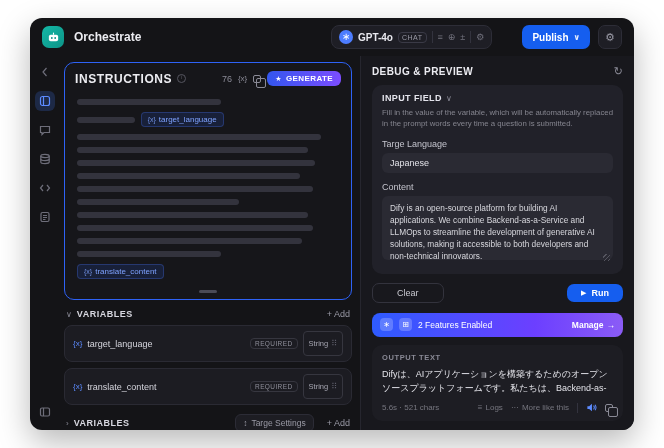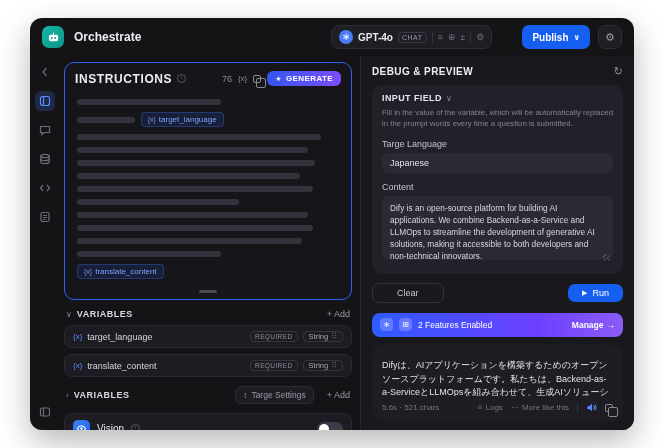--- a/index.html
+++ b/index.html
@@ -73,21 +73,21 @@
   .add-btn { margin-left: auto; font-size: 9px; color: #9a9aa6; cursor: pointer; }
   .rerank-btn { margin-left: auto; display: flex; align-items: center; gap: 4px; font-size: 8.5px; color: #9a9aa6;
     border: 1px solid #2c2c36; background: #1d1d23; border-radius: 6px; padding: 3px 7px; cursor: pointer; }
   .rerank-btn + .add-btn { margin-left: 8px; }
   .var-row { display: flex; align-items: center; gap: 5px; background: #1c1c22; border: 1px solid #2a2a33;
     border-radius: 8px; padding: 5px 8px; margin-top: 6px; }
   .var-row .vx { font-size: 8px; color: #5c8bff; }
   .var-name { font-size: 9px; color: #d5d5dd; }
   .row-right { margin-left: auto; display: flex; align-items: center; gap: 5px; }
   .badge { font-size: 6.5px; letter-spacing: .4px; color: #8f8f9b; border: 1px solid #36363f; border-radius: 4px; padding: 1px 4px; }
-  .type-badge { font-size: 7.5px; color: #a5a5b0; border: 1px solid #36363f; border-radius: 4px; padding: 0 5px;
+  .type-badge { font-size: 7.5px; color: #a5a5b0; border: 1px solid #36363f; border-radius: 4px; padding: 7px 5px;
     display: flex; align-items: center; gap: 3px; }
   .drag { font-size: 8px; color: #5c5c68; }
   .vision-row { display: flex; align-items: center; gap: 7px; background: #1c1c22; border: 1px solid #2a2a33;
     border-radius: 8px; padding: 6px 8px; margin-top: 9px; }
   .vision-icon { width: 17px; height: 17px; border-radius: 5px; background: linear-gradient(135deg,#3b82f6,#2563eb);
     display: flex; align-items: center; justify-content: center; }
   .vision-label { font-size: 10px; color: #e8e8ee; }
   .toggle { margin-left: auto; width: 26px; height: 14px; border-radius: 7px; background: #3c3c48; position: relative; cursor: pointer; }
   .toggle .knob { position: absolute; left: 2px; top: 2px; width: 10px; height: 10px; border-radius: 50%; background: #fff; }
 
@@ -102,21 +102,21 @@
   .field-label { font-size: 9px; color: #c4c4cd; margin-top: 9px; margin-bottom: 4px; }
   .select { background: #2a2a33; border-radius: 6px; padding: 5px 8px; font-size: 9px; color: #e2e2e8; cursor: pointer; }
   .textarea { background: #2a2a33; border: none; border-radius: 6px; padding: 6px 8px; font-size: 8.3px; line-height: 1.45;
     color: #d8d8de; width: 100%; height: 64px; resize: none; font-family: "Liberation Sans", "DejaVu Sans", sans-serif; position: relative; }
   .ta-wrap { position: relative; }
   .ta-corner { position: absolute; right: 3px; bottom: 3px; width: 7px; height: 7px;
     background: repeating-linear-gradient(135deg, transparent 0 2px, #55555f 2px 3px); pointer-events: none; }
   .actions { display: flex; align-items: center; margin-top: 9px; }
   .clear-btn { font-size: 9px; color: #c8c8d0; border: 1px solid #33333d; border-radius: 7px; padding: 4px 24px; cursor: pointer; }
   .run-btn { margin-left: auto; display: flex; align-items: center; gap: 5px; background: #155eef; color: #fff;
-    font-size: 9px; font-weight: normal; border-radius: 7px; padding: 4px 14px; cursor: pointer; }
+    font-size: 9px; font-weight: bold; border-radius: 7px; padding: 4px 14px; cursor: pointer; }
   .run-btn .play { font-size: 7px; }
   .features-bar { margin-top: 10px; height: 24px; border-radius: 8px; padding: 0 8px;
     background: linear-gradient(90deg,#2e5bff,#6c3fff 65%,#8b5cf6); display: flex; align-items: center; gap: 6px; }
   .feat-icon { width: 13px; height: 13px; border-radius: 4px; background: rgba(255,255,255,.22); color: #fff;
     font-size: 8px; display: flex; align-items: center; justify-content: center; }
   .feat-label { font-size: 8.5px; color: #fff; }
   .manage { margin-left: auto; font-size: 8.5px; color: #fff; font-weight: bold; display: flex; gap: 3px; cursor: pointer; }
   .output-card { margin-top: 8px; flex: 1; min-height: 0; background: #1d1d23; border-radius: 10px; padding: 8px 10px;
     display: flex; flex-direction: column; }
   .output-title { font-size: 7.5px; font-weight: bold; letter-spacing: .6px; color: #8a8a96; }
@@ -373,20 +373,21 @@
         <span class="feat-icon">∗</span>
         <span class="feat-icon">⊞</span>
         <span class="feat-label">2 Features Enabled</span>
         <span class="manage">
           <span>Manage</span>
           <span>→</span>
         </span>
       </div>
 
       <div class="output-card">
+        <div class="output-title">OUTPUT TEXT</div>
         <div class="output-text">Difyは、AIアプリケーションを構築するためのオープンソースプラットフォームです。私たちは、Backend-as-a-ServiceとLLMOpsを組み合わせて、生成AIソリューションの開発を合理化し、開発者だけでなく非技術的なイノベーターにもアクセス可能にしています。</div>
         <div class="output-footer">
           <span>5.6s · 521 chars</span>
           <span class="spacer"></span>
           <span class="foot-item">
             <span>≡</span>
             <span>Logs</span>
           </span>
           <span class="foot-item">
             <span>···</span>

